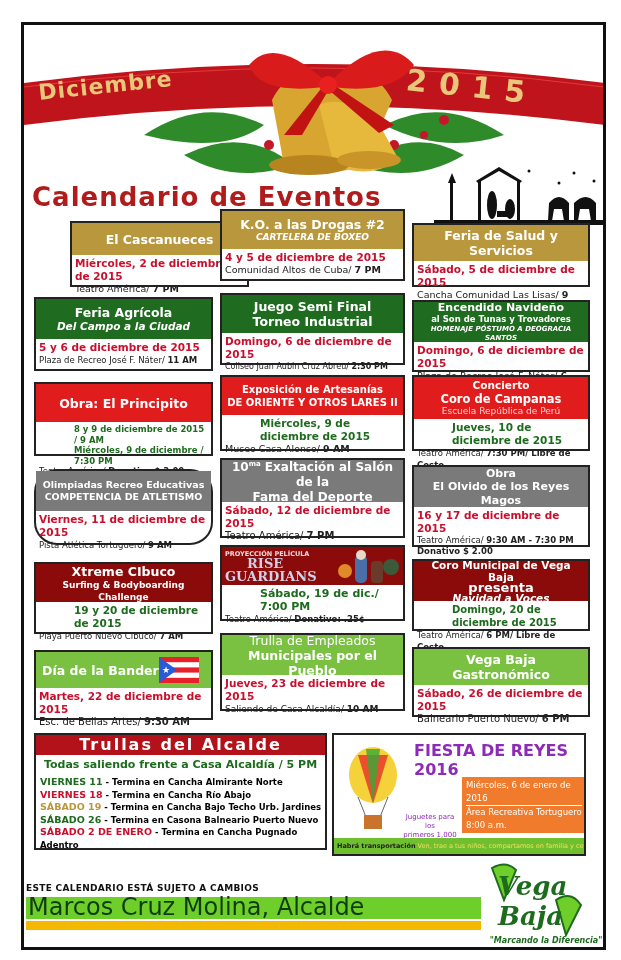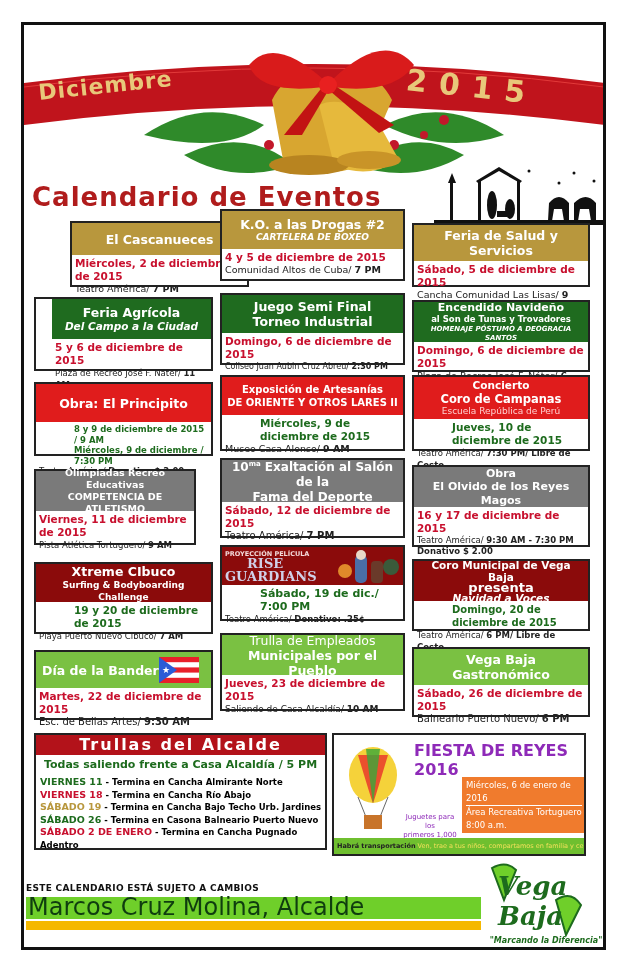--- a/index.html
+++ b/index.html
@@ -142,21 +142,21 @@
   </div>
 
   <div class="card" style="left:388px;top:198px;width:178px;height:64px;">
     <div class="card-head gold h-title" style="height:36px;">Feria de Salud y Servicios</div>
     <div class="card-body">
       <div class="date red">Sábado, 5 de diciembre de 2015</div>
       <div><span>Cancha Comunidad Las Lisas/ </span><span class="b">9 AM</span></div>
     </div>
   </div>
 
-  <div class="card" style="left:10px;top:272px;width:179px;height:74px;padding-left:16px;">
+  <div class="card" style="left:10px;top:272px;width:179px;height:74px;">
     <div class="card-head dgreen" style="height:40px;">
       <div class="h-title">Feria Agrícola</div>
       <div class="h-sub" style="font-size:10.5px;line-height:13px;">Del Campo a la Ciudad</div>
     </div>
     <div class="card-body">
       <div class="date red">5 y 6 de diciembre de 2015</div>
       <div style="font-size:8.5px;"><span>Plaza de Recreo José F. Náter/ </span><span class="b">11 AM</span></div>
     </div>
   </div>
 
@@ -208,21 +208,21 @@
       <div style="font-size:10.5px;line-height:13px;">Concierto</div>
       <div style="font-size:11.5px;line-height:14px;">Coro de Campanas</div>
       <div style="font-size:9px;line-height:11px;font-weight:normal;color:#ffd0d0;">Escuela República de Perú</div>
     </div>
     <div class="card-body">
       <div class="date green">Jueves, 10 de diciembre de 2015</div>
       <div style="font-size:8.5px;"><span>Teatro América/ </span><span class="b">7:30 PM/ Libre de Costo</span></div>
     </div>
   </div>
 
-  <div class="card" style="left:10px;top:444px;width:162px;height:76px;">
+  <div class="card" style="left:10px;top:444px;width:179px;height:76px;border-radius:23px;">
     <div class="card-head gray" style="height:40px;">
       <div style="font-size:9.5px;line-height:12px;">Olimpiadas Recreo Educativas</div>
       <div style="font-size:9.5px;line-height:12px;">COMPETENCIA DE ATLETISMO</div>
     </div>
     <div class="card-body">
       <div class="date red">Viernes, 11 de diciembre de 2015</div>
       <div style="font-size:8.5px;"><span>Pista Atlética Tortuguero/ </span><span class="b">9 AM</span></div>
     </div>
   </div>
 

